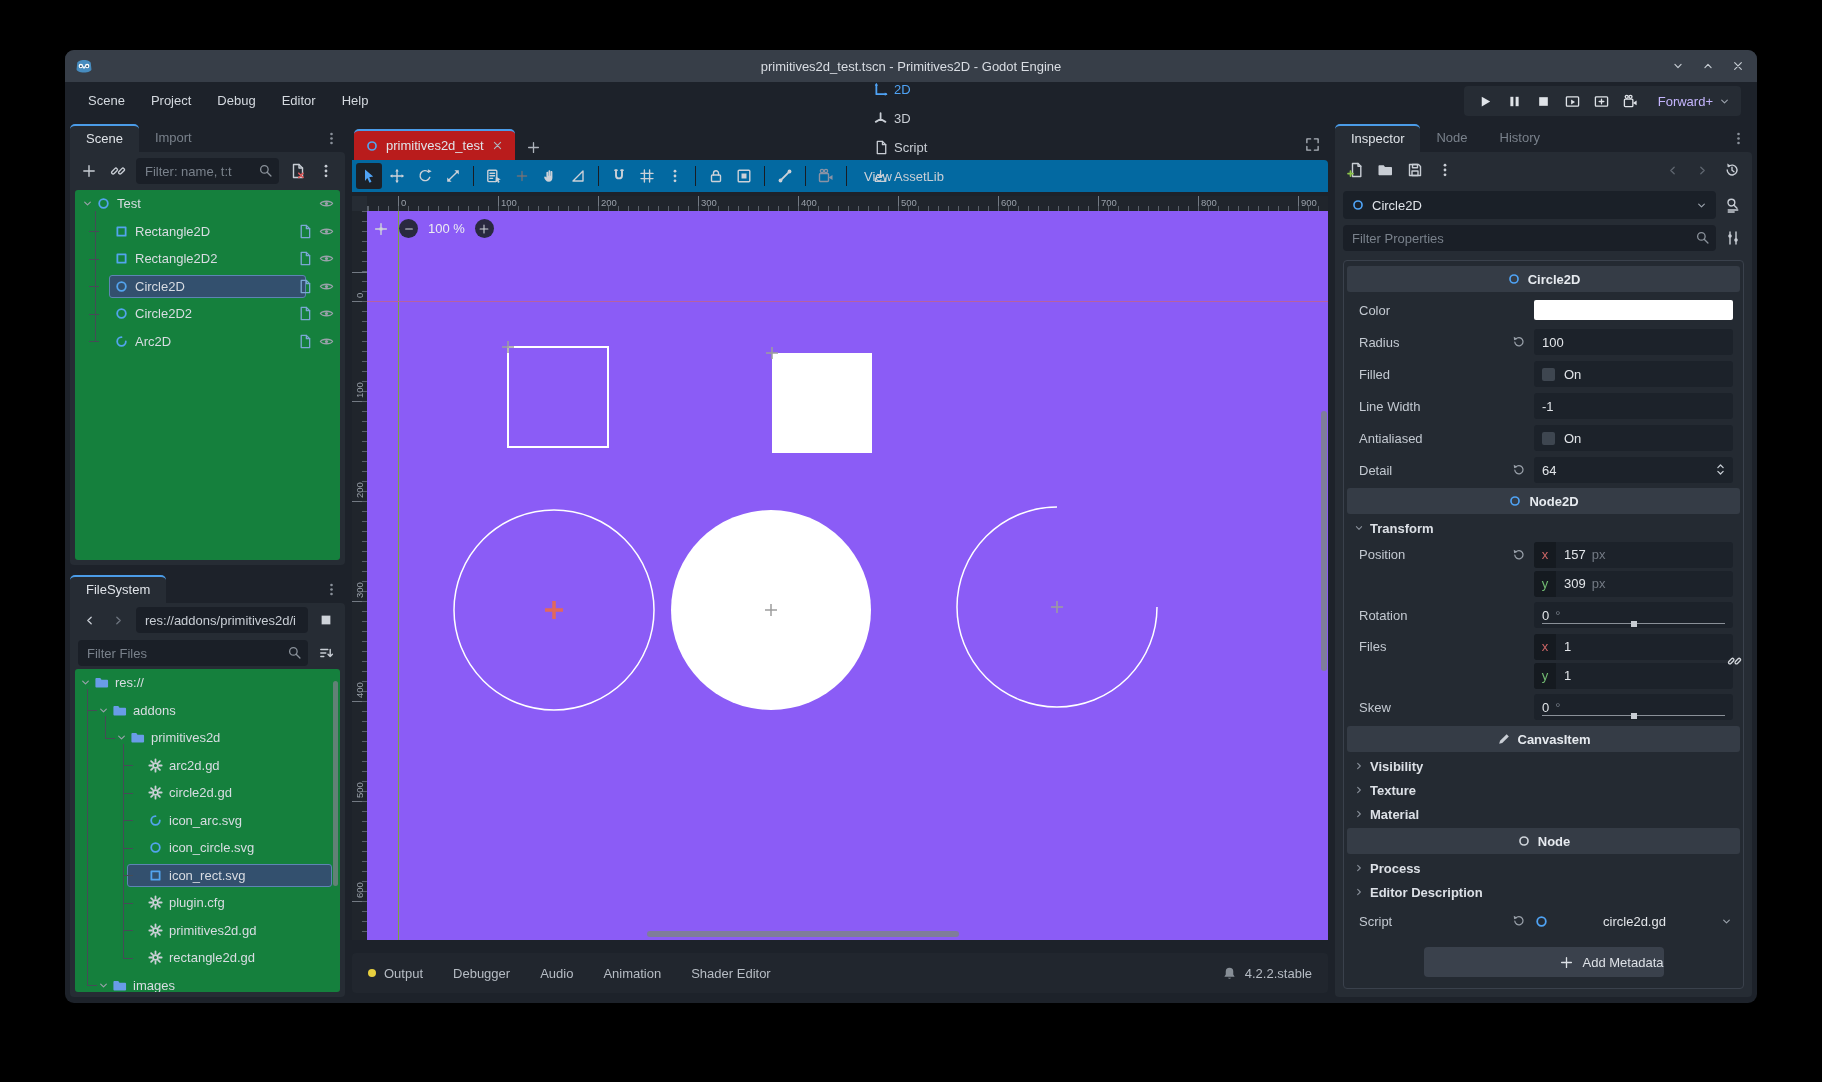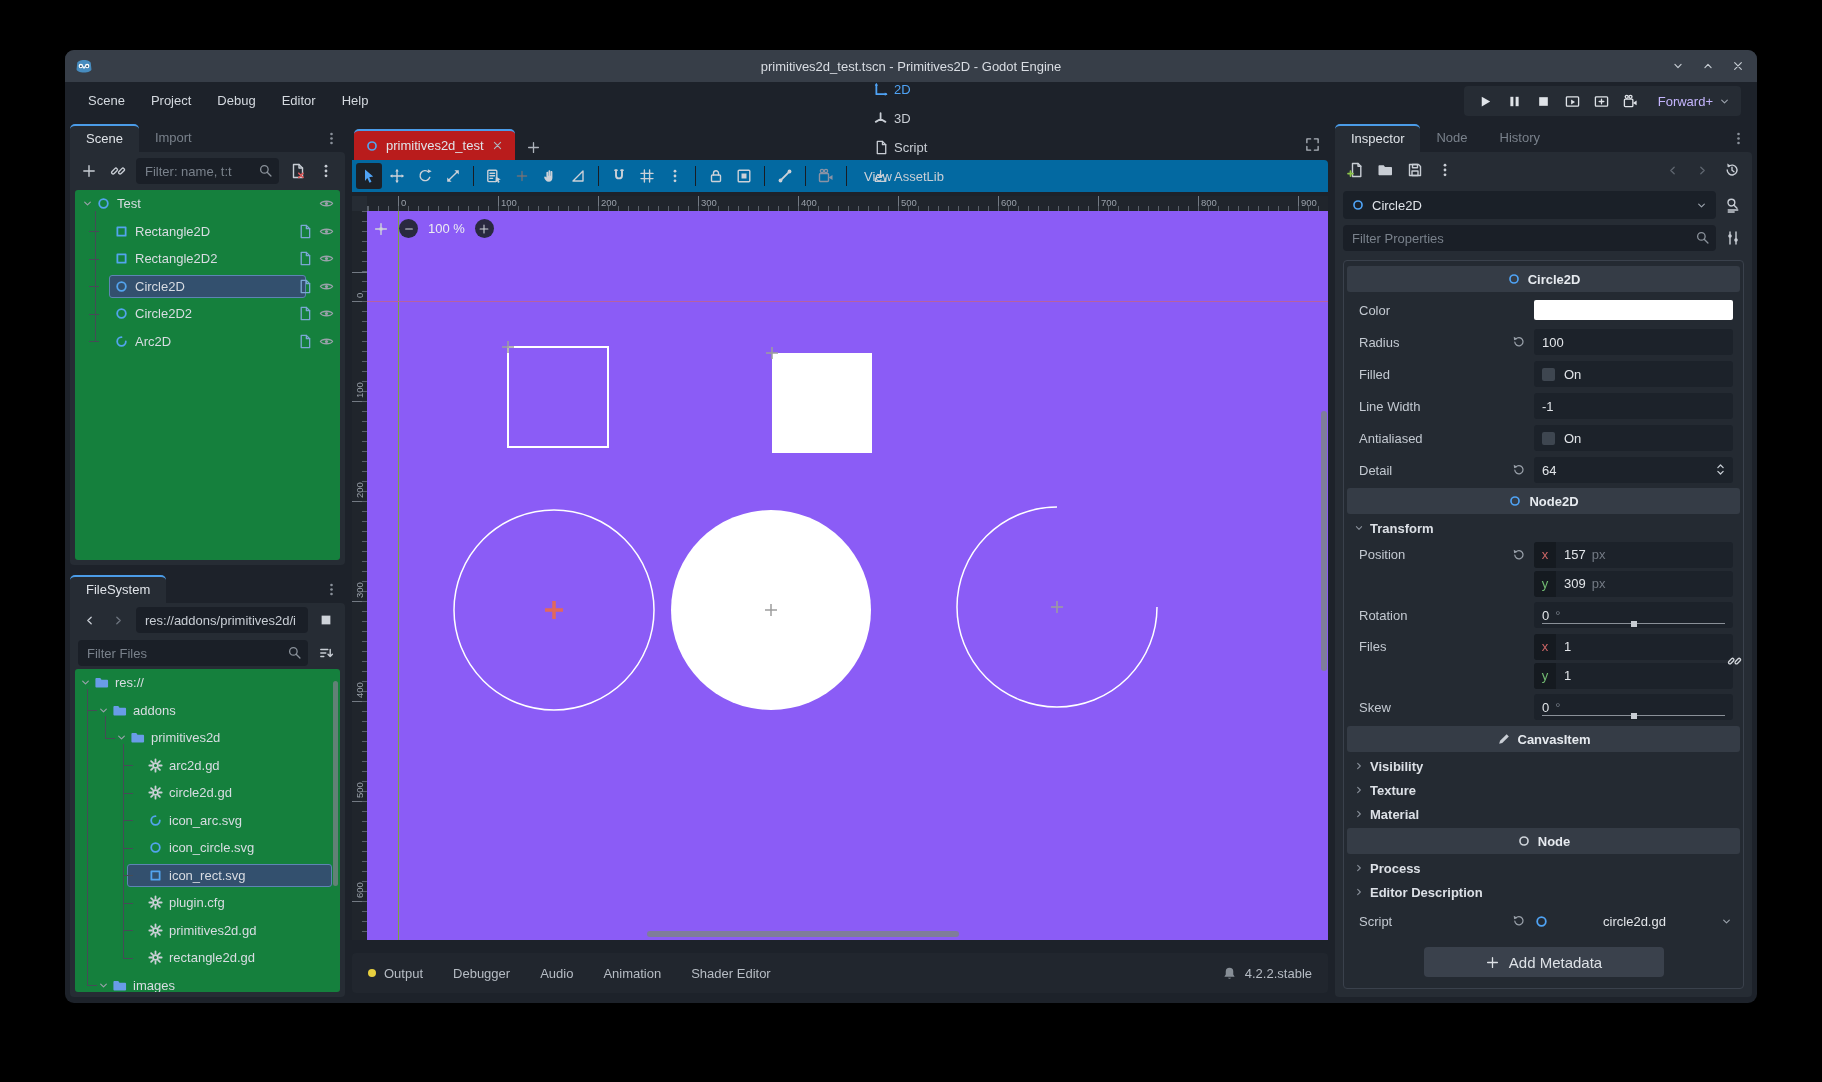--- a/index.html
+++ b/index.html
@@ -129,21 +129,21 @@
   .vfield { height:26px; margin-right:7px; background:#1c222a; border-radius:3px; display:flex; align-items:center; color:#e2e5e9; overflow:hidden; }
   .axchip { width:22px; align-self:stretch; background:#151a20; display:flex; align-items:center; justify-content:center; margin-right:8px; flex:0 0 auto; }
   .linkic { position:absolute; right:-2px; top:50%; transform:translateY(-50%); color:#d2d6db; }
   .sline { position:absolute; left:8px; right:8px; bottom:4px; height:1px; background:#8a9098; }
   .shandle { position:absolute; width:6px; height:6px; background:#c8cdd3; bottom:1.5px; }
   .scriptrow { min-height:34px; }
   .scontent { display:flex; align-items:center; gap:8px; margin-right:7px; }
   .scontent .sval { flex:1; text-align:center; color:#e2e5e9; }
   .pbtnwrap { display:flex; justify-content:center; padding:9px 0 6px 0; }
   .pbtn { width:240px; height:30px; background:#3a414c; border:none; border-radius:4px; color:#dde1e6;
-          font-family:inherit; font-size:15px; display:flex; align-items:center; justify-content:center; gap:9px; cursor:pointer; }
+          font-family:inherit; font-size:13px; display:flex; align-items:center; justify-content:flex-end; gap:9px; cursor:pointer; }
 
   .ic { display:block; }
   .ic .st { fill:none; stroke:currentColor; stroke-width:1.4; stroke-linecap:round; stroke-linejoin:round; }
   .ic .s2 { stroke-width:1.9; }
 </style>
 </head>
 <body>
 
 <div class="stage">
   <div class="window">

